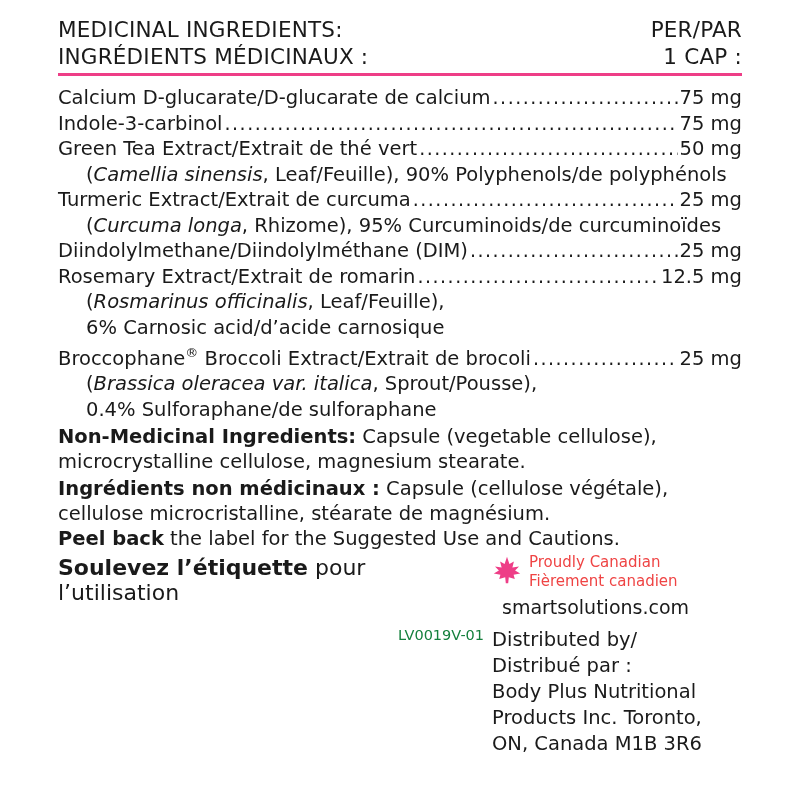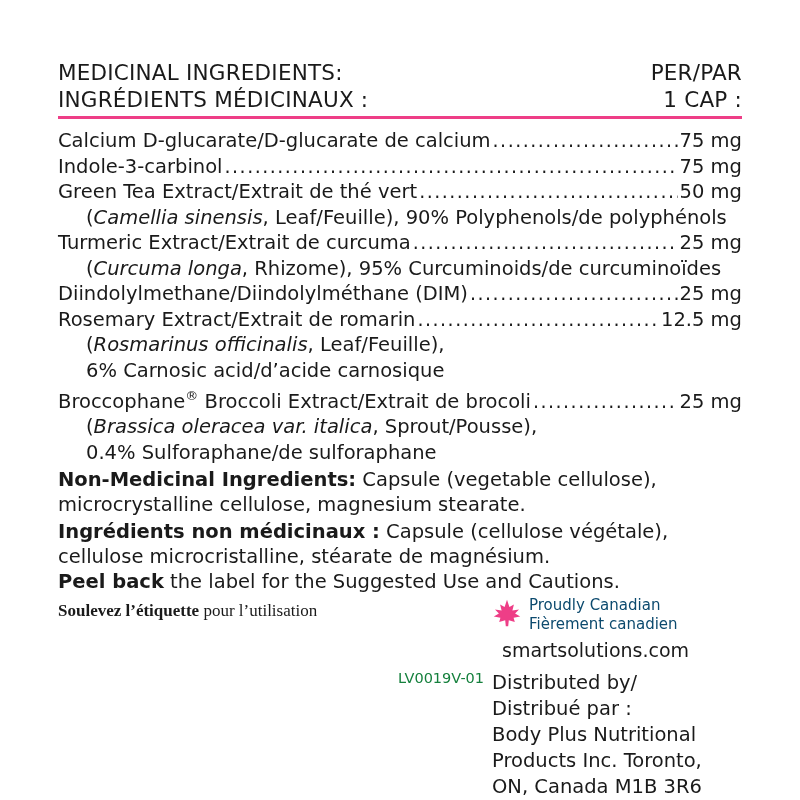--- a/index.html
+++ b/index.html
@@ -23,21 +23,20 @@
   }
 
   
   .header {
     display: flex;
     justify-content: space-between;
     align-items: center;
     font-size: 21.5px;
     line-height: 27px;
     letter-spacing: .2px;
-    margin-top: 43px;
   }
   .header-left div, .header-right div { white-space: nowrap; }
   .header-right { text-align: right; }
   .rule-pink {
     height: 3px;
     background: #ee3e87;
     margin: 3px 0 9px 0;
   }
 
   
@@ -84,24 +83,23 @@
     position: relative;
     margin-top: 4px;
   }
   .peel {
     font-size: 19.5px;
     line-height: 25px;
   }
   .peel .lead { font-weight: bold; }
 
   .soulevez {
-    font-size: 17px;
+    font-size: 22px;
     line-height: 25px;
     width: 400px;
-    font-family: Liberation Serif, serif;
   }
   .soulevez .lead { font-weight: bold; }
 
   .code {
     position: absolute;
     left: 340px;
     top: 72px;
     font-size: 14.5px;
     color: #15803d;
   }
@@ -120,21 +118,21 @@
   }
   .maple {
     width: 30px;
     height: 30px;
     flex: 0 0 auto;
     margin-top: 2px;
   }
   .canadian-text {
     font-size: 15px;
     line-height: 19px;
-    color: #0c4a6e;
+    color: #ef4444;
   }
   .website {
     font-size: 19px;
     line-height: 24px;
     margin-top: 4px;
     margin-left: 10px;
   }
   .distributor {
     font-size: 19.5px;
     line-height: 26px;

